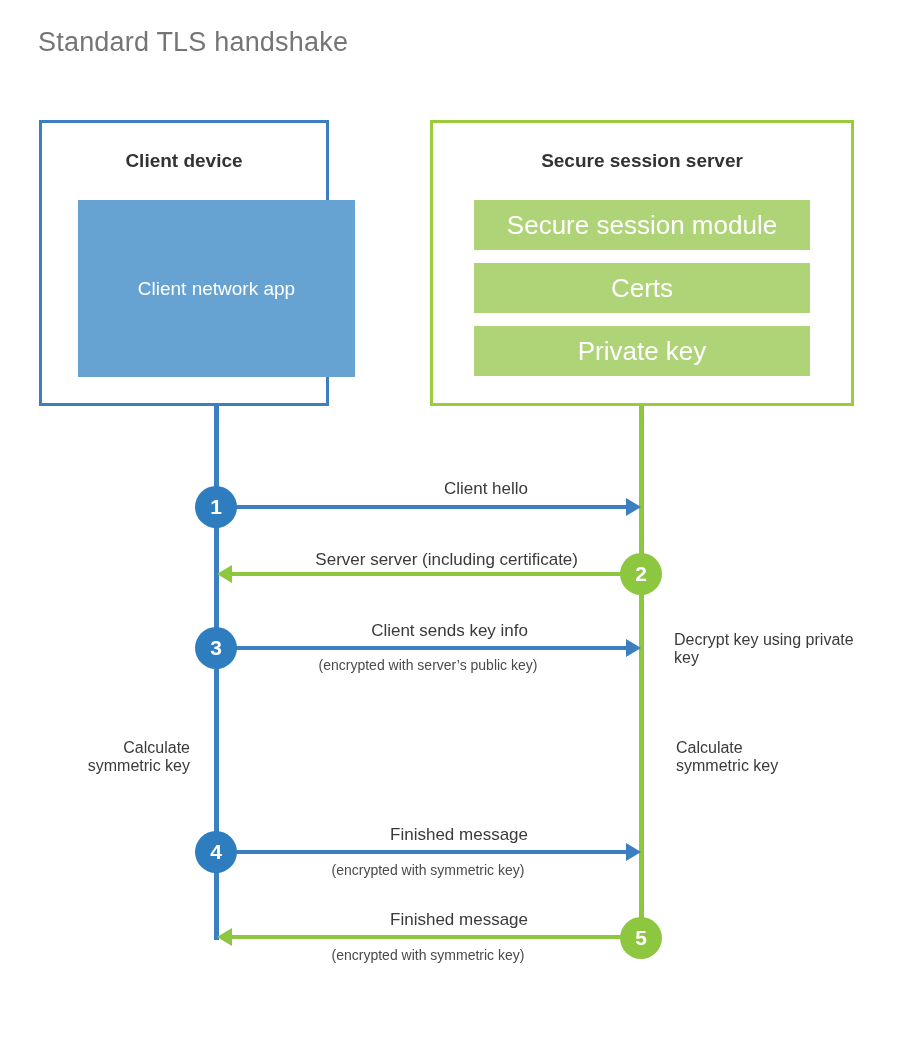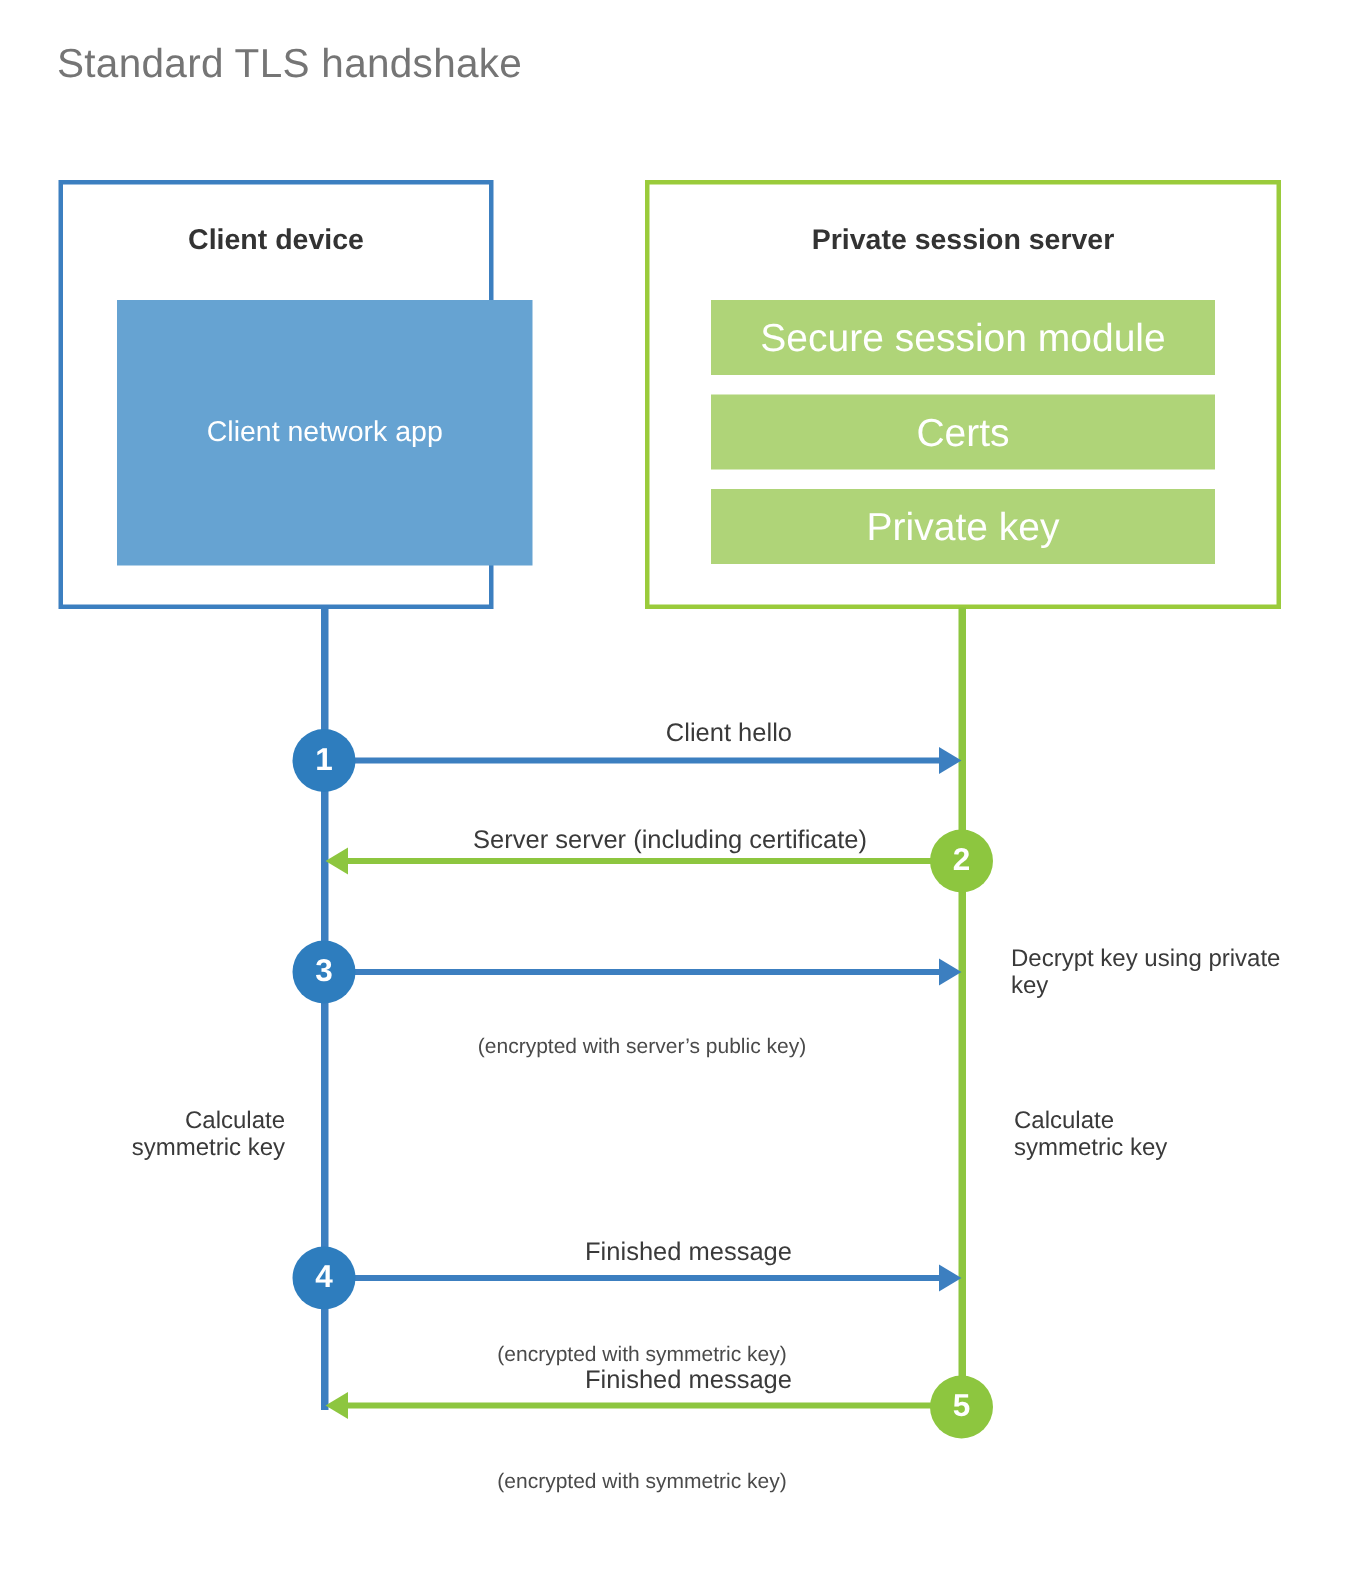--- a/index.html
+++ b/index.html
@@ -159,21 +159,20 @@
     color: #3A3A3A;
     text-align: right;
     white-space: nowrap;
   }
   .msg-sub {
     position: absolute;
     font-size: 14px;
     color: #4A4A4A;
     text-align: center;
     white-space: nowrap;
-    margin-top: 32px;
   }
 
   
   .annotation {
     position: absolute;
     font-size: 16px;
     line-height: 18px;
     color: #3A3A3A;
   }
   .annotation.right-align { text-align: right; }
@@ -185,39 +184,40 @@
 <div id="diagram">
 
   <div class="title">Standard TLS handshake</div>
 
   <div class="entity-box client">
     <div class="entity-title">Client device</div>
     <div class="client-app">Client network app</div>
   </div>
 
   <div class="entity-box server">
-    <div class="entity-title">Private session server</div>
+    <div class="entity-title">Secure session server</div>
     <div class="server-bar b0">Secure session module</div>
     <div class="server-bar b1">Certs</div>
     <div class="server-bar b2">Private key</div>
   </div>
 
   <div class="lifeline client-life"></div>
   <div class="lifeline server-life"></div>
 
   <div class="msg-label" style="left:328px; top:479px; width:200px;">Client hello</div>
   <div class="arrow-line blue" style="left:216px; top:505px; width:410px;"></div>
   <div class="arrow-head right blue" style="left:626px; top:498px;"></div>
   <div class="step-circle blue" style="left:195px; top:486px;">1</div>
 
   <div class="msg-label" style="left:278px; top:550px; width:300px;">Server server (including certificate)</div>
   <div class="arrow-line green" style="left:232px; top:572px; width:400px;"></div>
   <div class="arrow-head left green" style="left:217px; top:565px;"></div>
   <div class="step-circle green" style="left:620px; top:553px;">2</div>
 
+  <div class="msg-label" style="left:328px; top:621px; width:200px;">Client sends key info</div>
   <div class="arrow-line blue" style="left:216px; top:646px; width:410px;"></div>
   <div class="arrow-head right blue" style="left:626px; top:639px;"></div>
   <div class="step-circle blue" style="left:195px; top:627px;">3</div>
   <div class="msg-sub" style="left:303px; top:657px; width:250px;">(encrypted with server’s public key)</div>
 
   <div class="annotation left-align" style="left:674px; top:631px; width:180px;">Decrypt key using private key</div>
 
   <div class="annotation right-align" style="left:60px; top:739px; width:130px;">Calculate symmetric key</div>
   <div class="annotation left-align" style="left:676px; top:739px; width:140px;">Calculate symmetric key</div>
 

